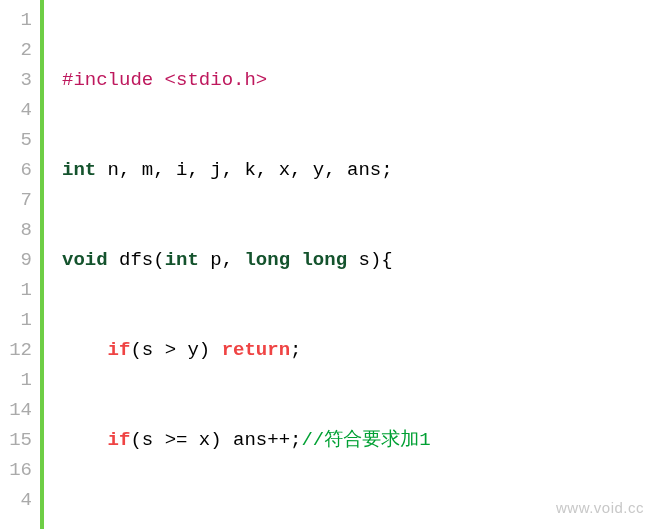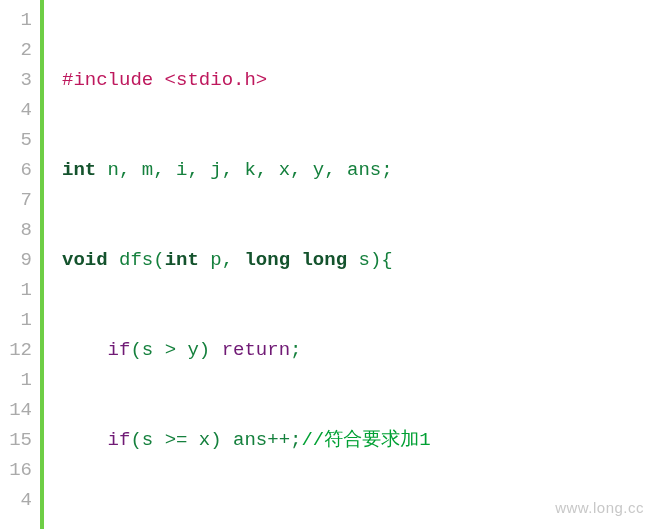--- a/index.html
+++ b/index.html
@@ -35,24 +35,24 @@
   }
   .code-area {
     padding: 5px 0 5px 18px;
     white-space: pre;
     color: #000000;
   }
   .code-line {
     height: 30px;
   }
   .tok-preproc { color: #be185d; }
-  .tok-keyword { color: #701a75; font-weight: normal; margin-top: 36px; }
+  .tok-keyword { color: #ef4444; font-weight: bold; margin-top: 36px; }
   .tok-type    { color: #14532d; font-weight: bold; }
   .tok-comment { color: #00a033; }
-  .tok-plain   { color: #15803d; }
+  .tok-plain   { color: #000000; }
   .watermark {
     position: absolute;
     right: 14px;
     bottom: 6px;
     color: #c8c8c8;
     font-family: Arial, sans-serif;
     font-size: 15px;
     letter-spacing: 0.5px;
   }
 </style>
@@ -95,13 +95,13 @@
     
     
     
     
     
     
     
   </div>
 </div>
 
-<div class="watermark">www.long.cc</div>
+<div class="watermark">www.void.cc</div>
 
 </body></html>

